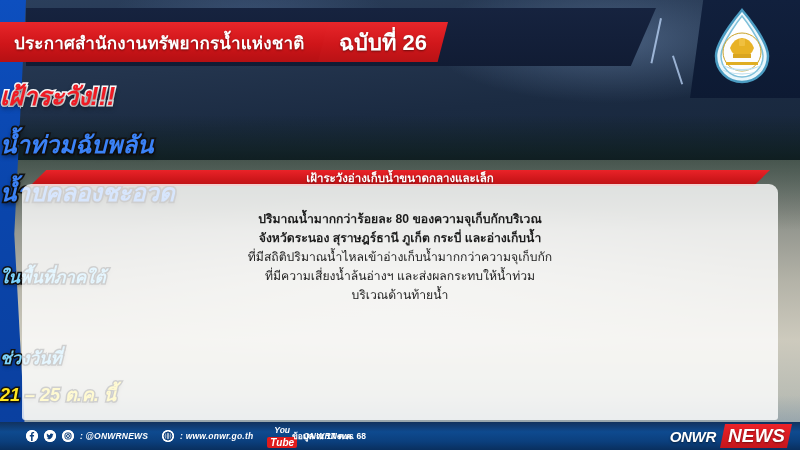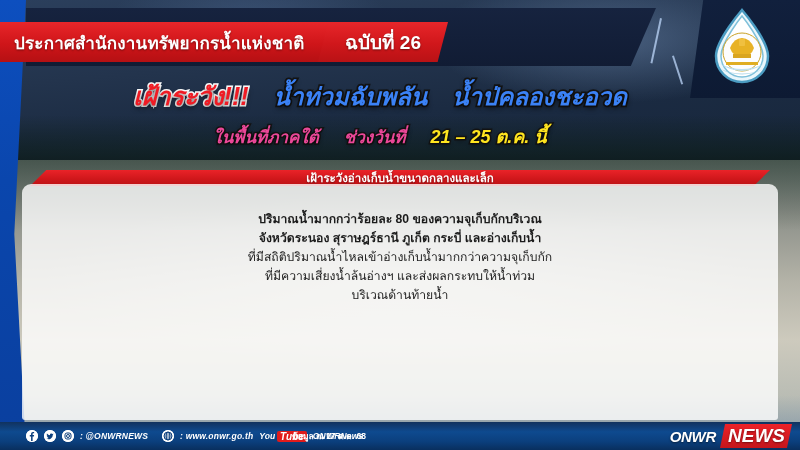--- a/index.html
+++ b/index.html
@@ -67,42 +67,43 @@
   }
   .banner-title{
     color:#fff; font-size:17px; font-weight:bold; padding-left:14px; letter-spacing:.2px;
     text-shadow:0 1px 2px rgba(0,0,0,.45);
   }
   .banner-issue{
     position:absolute; left:318px; top:22px; height:40px; width:130px;
     background:linear-gradient(180deg,#e8262a 0%,#d0171b 55%,#b91215 100%);
     clip-path:polygon(8% 0, 100% 0, 92% 100%, 0 100%);
     display:flex; align-items:center; justify-content:center;
-    color:#fff; font-size:19px; font-weight:bold;
+    color:#fff; font-size:22px; font-weight:bold;
     text-shadow:0 1px 2px rgba(0,0,0,.45);
   }
 
   
   .headline{ position:absolute; left:0; top:76px; width:760px; text-align:center; }
-  .hl-row{ display:flex; align-items:baseline; justify-content:center; gap:25px; white-space:nowrap; }
+  .hl-row{ display:flex; align-items:baseline; justify-content:center; gap:9px; white-space:nowrap;flex-direction:column; }
   .hl-row.r2{ margin-top:6px; }
   .hl-alert{
     font-size:25px; font-weight:bold; color:#ef1b24; font-style:italic;
     -webkit-text-stroke:3px #fff; paint-order:stroke fill;
     text-shadow:0 3px 5px rgba(0,0,0,.6);
   }
   .hl-white{
     font-size:24px; font-weight:bold; color:#3b82f6; font-style:italic;
     -webkit-text-stroke:3.5px #141414; paint-order:stroke fill;
     text-shadow:0 3px 5px rgba(0,0,0,.65);
   }
   .hl-sub{
-    font-size:17px; font-weight:bold; color:#ec4899; font-style:italic;
+    font-size:17px; font-weight:bold; color:#7dd3fc; font-style:italic;
     -webkit-text-stroke:3px #141414; paint-order:stroke fill;
     text-shadow:0 2px 4px rgba(0,0,0,.6);
+    margin-top:45px;
   }
   .hl-date{
     font-size:18px; font-weight:bold; color:#ffe51f; font-style:italic;
     -webkit-text-stroke:3px #141414; paint-order:stroke fill;
     text-shadow:0 2px 4px rgba(0,0,0,.6);
   }
 
   
   .panels{ position:absolute; left:22px; top:170px; width:756px; height:250px; display:flex; gap:12px; }
   .panel{ position:relative; flex:1; }
@@ -236,21 +237,21 @@
       <span class="fx">: @ONWRNEWS</span>
       <span class="sic" style="margin-left:8px;">
         <svg width="12" height="12" viewBox="0 0 12 12">
             <circle cx="6" cy="6" r="6" fill="#fff"></circle>
             <circle cx="6" cy="6" r="4" fill="none" stroke="#0b3f7d" stroke-width="1"></circle>
             <ellipse cx="6" cy="6" rx="1.8" ry="4" fill="none" stroke="#0b3f7d" stroke-width=".9"></ellipse>
             <path d="M2.1 6h7.8M2.8 4h6.4M2.8 8h6.4" stroke="#0b3f7d" stroke-width=".8"></path>
           </svg>
       </span>
       <span class="fx">: www.onwr.go.th</span>
-      <span class="yt" style="margin-left:0;">
+      <span class="yt" style="margin-left:8px;flex-direction:column;">
         <span class="yt-you">You</span>
         <span class="yt-tube">Tube</span>
       </span>
       <span class="fx">ONWRNews</span>
     </div>
     <div class="footer-date">ข้อมูล ณ 17 ต.ค. 68</div>
     <div class="logo">
       <span class="logo-onwr">ONWR</span>
       <span class="logo-news">NEWS</span>
     </div>

